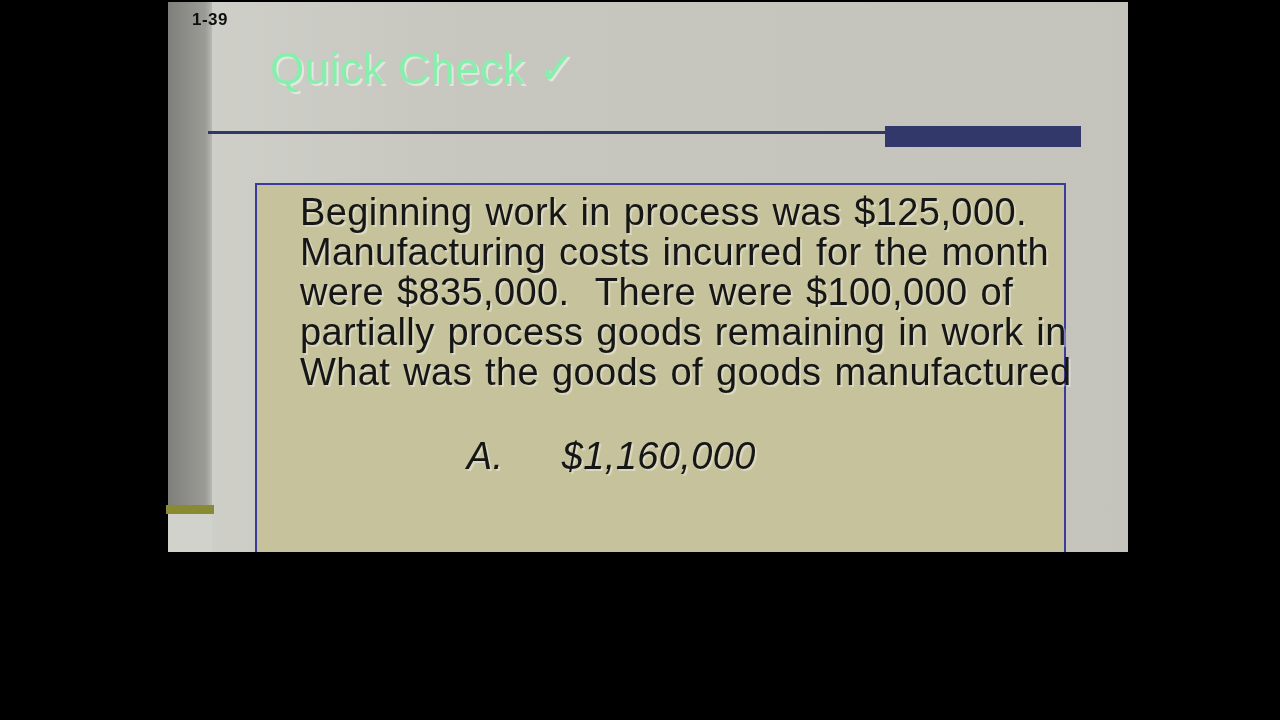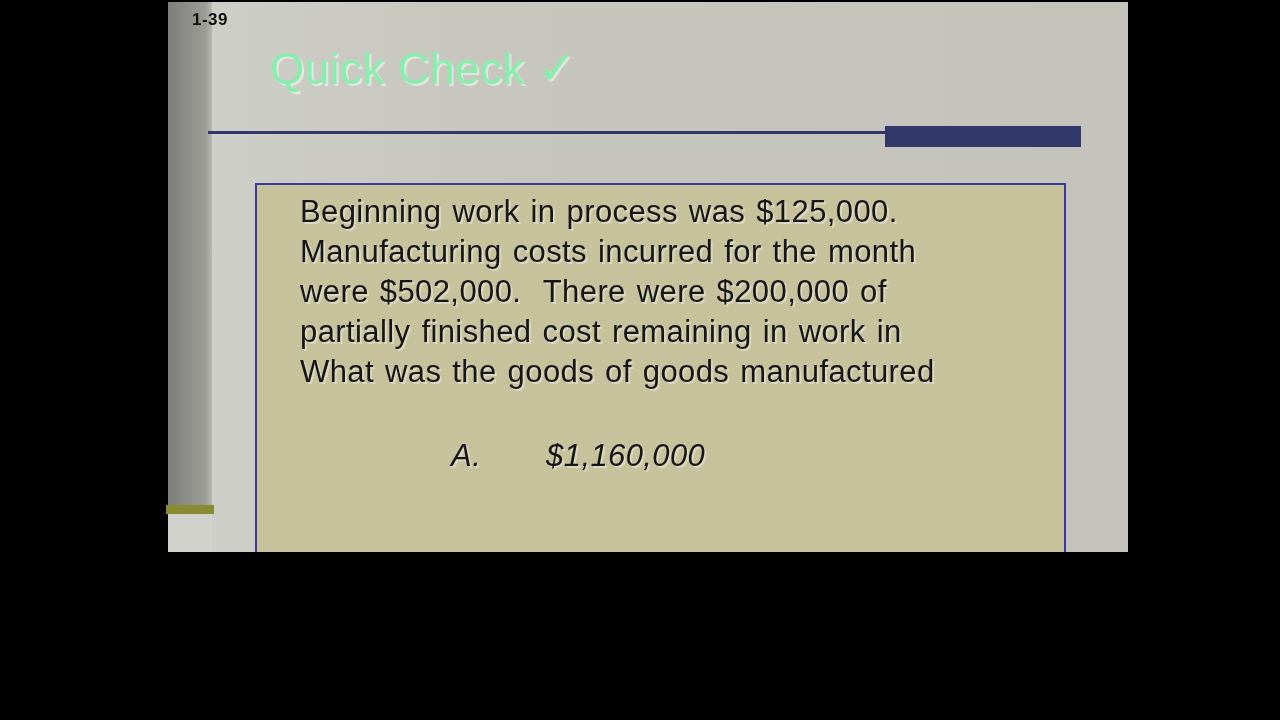--- a/index.html
+++ b/index.html
@@ -75,21 +75,21 @@
   }
   .qbox {
     position: absolute;
     left: 247px; top: 183px;
     width: 811px; height: 463px;
     box-sizing: border-box;
     background: #c6c39c;
     border: 2px solid #3b3b9b;
     padding: 7px 0 0 43px;
     color: #161616;
-    font-size: 31px;
+    font-size: 38px;
     line-height: 40px;
     letter-spacing: 0.4px;
     word-spacing: 2px;
     text-shadow: 2px 2px 0 rgba(255,255,255,0.35);
   }
   .qline {
     white-space: pre;
   }
   .options {
     margin-top: 4px;
@@ -120,22 +120,22 @@
   <div class="page-num">1-39</div>
 
   <div class="title"><span>Quick Check </span><span class="check">✓</span></div>
 
   <div class="rule"></div>
   <div class="accent-rect"></div>
 
   <div class="qbox">
     <div class="qline">Beginning work in process was $125,000.</div>
     <div class="qline">Manufacturing costs incurred for the month</div>
-    <div class="qline">were $502,000.  There were $200,000 of</div>
-    <div class="qline">partially finished cost remaining in work in</div>
+    <div class="qline">were $835,000.  There were $100,000 of</div>
+    <div class="qline">partially process goods remaining in work in</div>
     <div class="qline">What was the goods of goods manufactured</div>
 
     <div class="options">
       <div class="option">
         <span class="opt-letter">A.</span><span class="opt-value">$1,160,000</span>
       </div>
       <div class="option">
         <span class="opt-letter">B.</span><span class="opt-value">$  600,000</span>
       </div>
       <div class="option">

